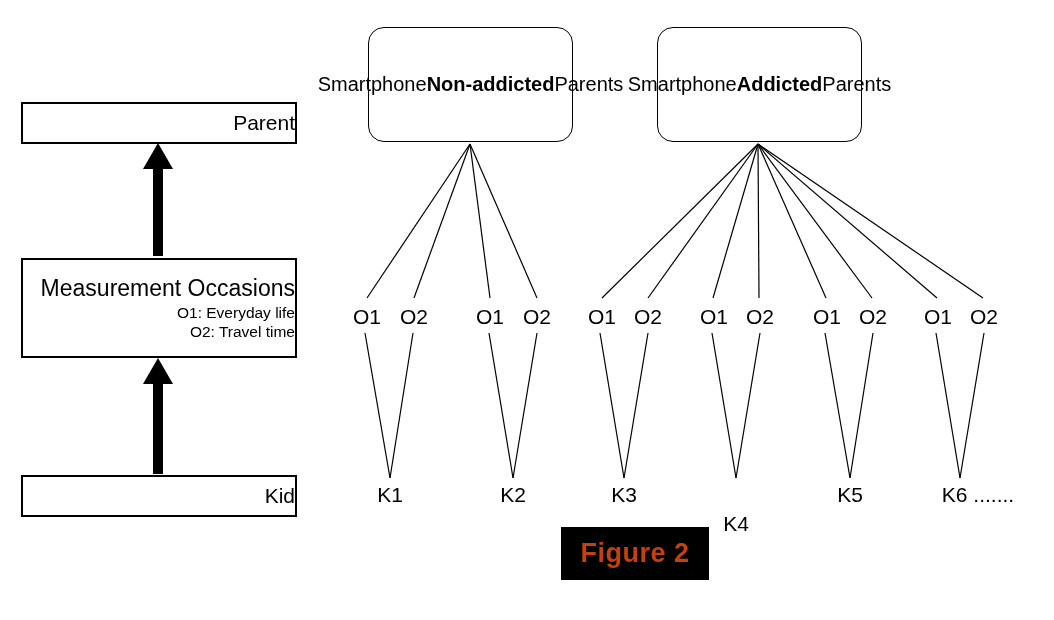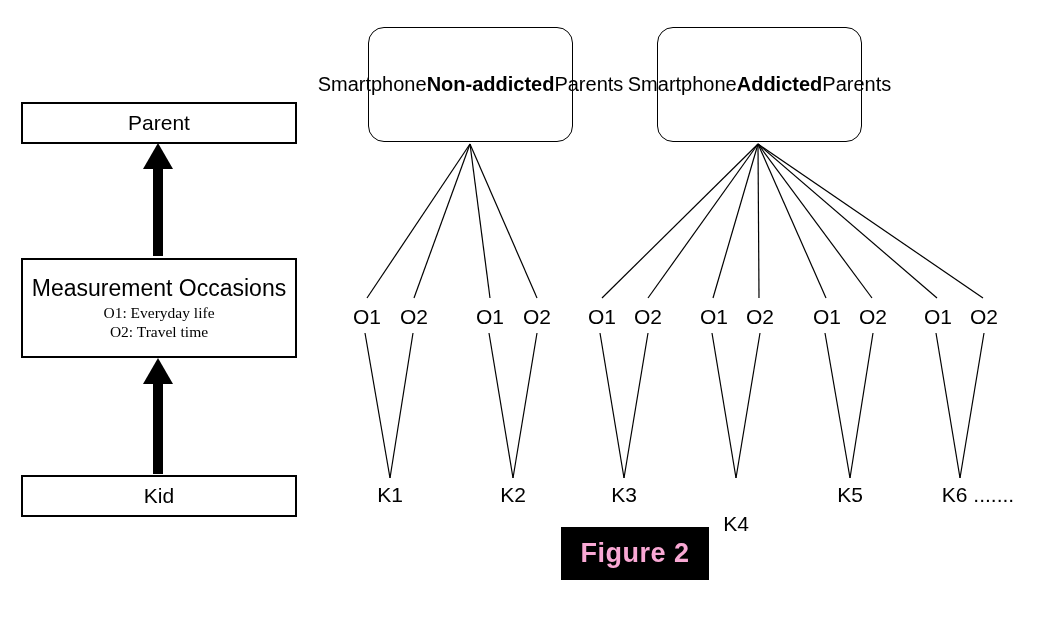--- a/index.html
+++ b/index.html
@@ -29,37 +29,36 @@
   }
 
   
   .sq-box {
     position: absolute;
     box-sizing: border-box;
     border: 2px solid #000000;
     background: #ffffff;
     display: flex;
     flex-direction: column;
-    align-items: center;
+    align-items: flex-end;
     justify-content: center;
     text-align: center;
     line-height: 1.18;
   }
   .sq-title {
     font-size: 21px;
     white-space: nowrap;
   }
   .sq-title.big {
     font-size: 23px;
     margin-bottom: 2px;
   }
   .sq-sub {
     font-size: 15.5px;
     white-space: nowrap;
-    font-family: Liberation Serif, serif;
   }
 
   #box-parent   { left: 21px;  top: 102px; width: 276px; height: 42px; }
   #box-measure  { left: 21px;  top: 258px; width: 276px; height: 100px; }
   #box-kid      { left: 21px;  top: 475px; width: 276px; height: 42px; }
 
   
   .round-box {
     position: absolute;
     box-sizing: border-box;
@@ -99,21 +98,21 @@
   }
 
   
   #figure-caption {
     position: absolute;
     left: 561px;
     top: 527px;
     width: 148px;
     height: 53px;
     background: #000000;
-    color: #f9a8d4;
+    color: #c2410c;
     font-size: 27px;
     font-weight: bold;
     display: flex;
     align-items: center;
     justify-content: center;
     letter-spacing: 0.5px;
   }
 </style>
 </head>
 <body>

